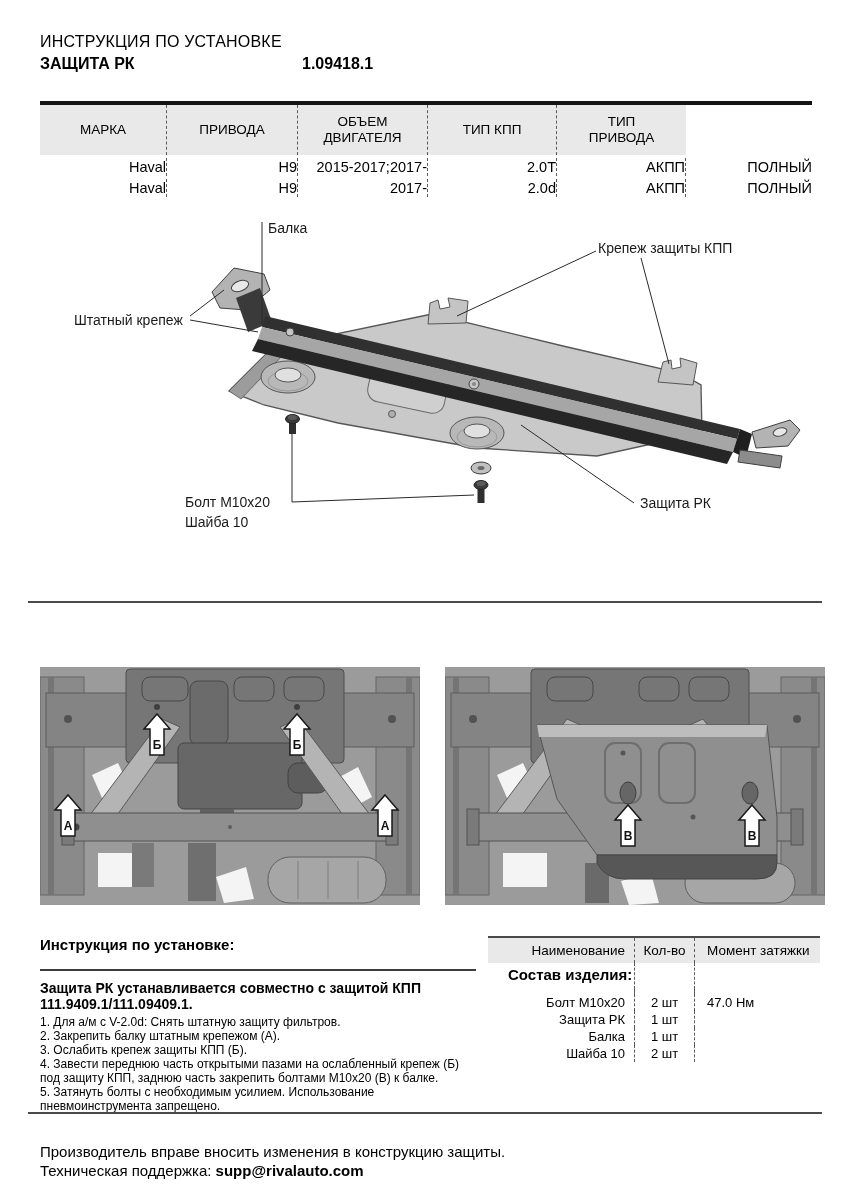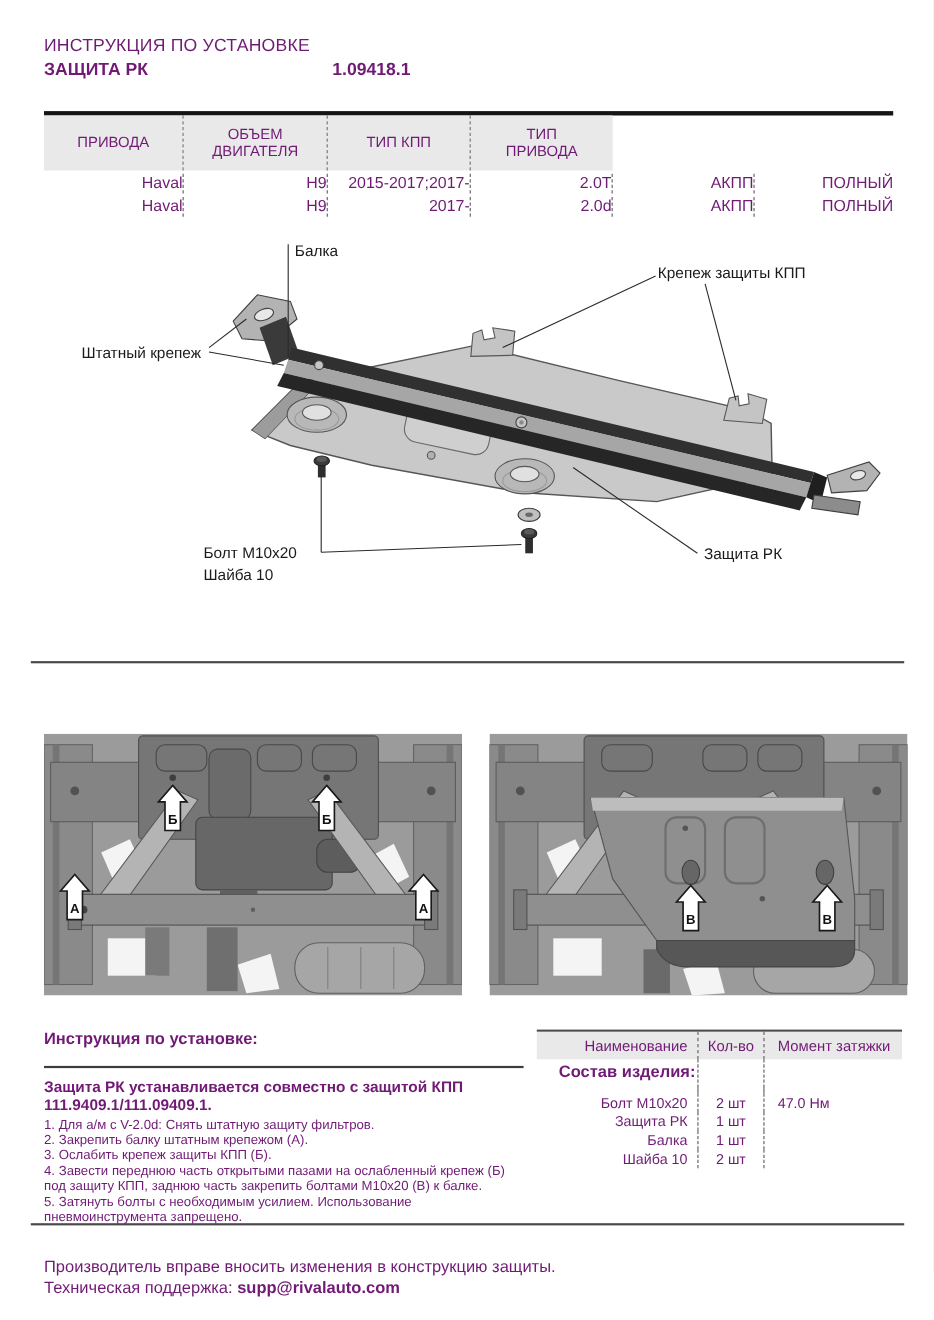--- a/index.html
+++ b/index.html
@@ -1,17 +1,17 @@
 <!DOCTYPE html>
 <html><head>
 <meta charset="utf-8">
 <style>
   html,body{margin:0;padding:0;background:#888;}
   .page{position:relative;width:849px;height:1200px;background:#ffffff;margin:0 auto;
-        font-family:"Liberation Sans", sans-serif;color:#701a75;overflow:hidden;}
+        font-family:"Liberation Sans", sans-serif;color:#000000;overflow:hidden;}
   .abs{position:absolute;}
 
   
   .doc-type{left:40px;top:33px;font-size:16px;letter-spacing:.2px;}
   .doc-title-row{left:40px;top:55px;width:772px;height:20px;}
   .product{position:absolute;left:0;top:0;font-size:16px;font-weight:bold;}
   .part-number{position:absolute;left:262px;top:0;font-size:16px;font-weight:bold;}
 
   
   .fitment{left:40px;top:101px;width:772px;border-top:4px solid #151515;}
@@ -59,20 +59,23 @@
 <div class="page">
 
   <div class="abs doc-type">ИНСТРУКЦИЯ ПО УСТАНОВКЕ</div>
   <div class="abs doc-title-row">
     <span class="product">ЗАЩИТА РК</span>
     <span class="part-number">1.09418.1</span>
   </div>
 
   <div class="abs fitment">
     <div class="f-row f-head">
+      <div class="f-cell">
+          <span>МАРКА</span>
+        </div>
       <div class="f-cell">
           <span>ПРИВОДА</span>
         </div>
       <div class="f-cell">
           <span>ОБЪЕМ</span>
           <span>ДВИГАТЕЛЯ</span>
         </div>
       <div class="f-cell">
           <span>ТИП КПП</span>
         </div>

